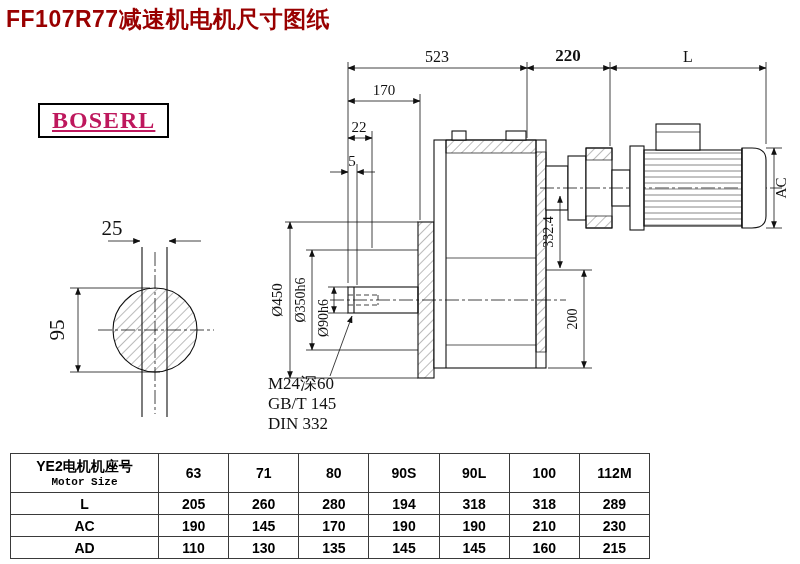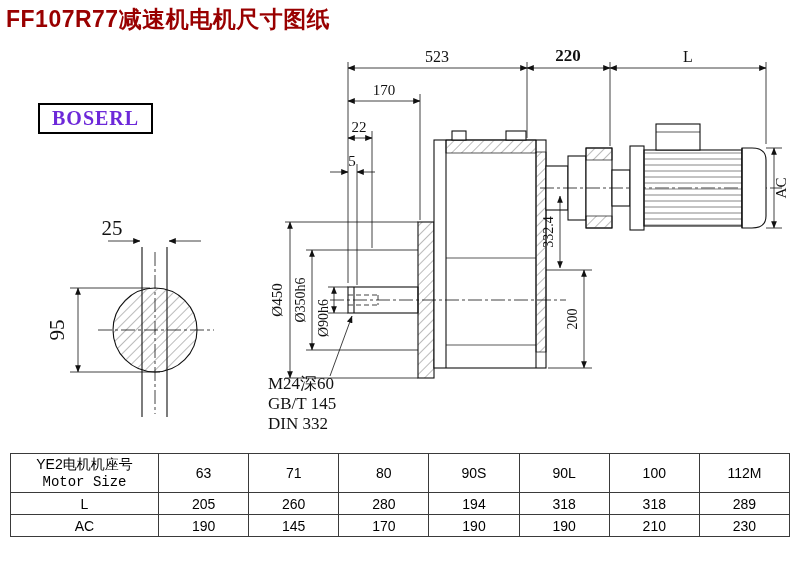--- a/index.html
+++ b/index.html
@@ -16,40 +16,40 @@
     font-size: 23px; font-weight: bold; color: #990000;
     letter-spacing: 0.5px; white-space: nowrap;
   }
 
   .brand-box {
     position: absolute; left: 38px; top: 103px;
     border: 2px solid #000; padding: 2px 12px;
     background: #fff;
   }
   .brand-box span {
-    color: #6d28d9; font-size: 20px; font-weight: bold;
-    font-family: "Liberation Serif", serif; letter-spacing: 1px;
+    color: #be185d; font-size: 24px; font-weight: bold;
+    font-family: "Liberation Serif", serif; letter-spacing: 1px; text-decoration: underline;
   }
 
   svg.drawing { position: absolute; left: 0; top: 0; }
   svg text { font-family: "Liberation Serif", serif; fill: #111; stroke: none; }
   .cl { stroke-dasharray: 14 3 3 3; stroke-width: 0.8; }
   .hid { stroke-dasharray: 5 3; stroke-width: 0.8; }
 
   table.spec {
-    position: absolute; left: 10px; top: 453px; width: 780px;
+    position: absolute; left: 10px; top: 453px; width: 640px;
     border-collapse: collapse; table-layout: fixed;
-    font-size: 14px; color: #000; background: #fff;
+    font-size: 14px; color: #000; background: #fff; font-weight: bold;
   }
   table.spec td {
     border: 1px solid #3a3a3a; text-align: center;
     padding: 0; height: 21px; overflow: hidden;
   }
   table.spec tr.hdr-row td { height: 38px; }
-  .mono { font-family: "Liberation Mono", monospace; font-size: 14px; }
+  .mono { font-family: "Liberation Mono", monospace; font-size: 11px; }
   col.c0 { width: 148px; }
 </style>
 </head>
 <body>
 
 <div class="page">
 
   <div class="page-title">FF107R77减速机电机尺寸图纸</div>
 
   <div class="brand-box">
@@ -221,16 +221,26 @@
       <tr>
         <td>AC</td>
         <td>190</td>
         <td>145</td>
         <td>170</td>
         <td>190</td>
         <td>190</td>
         <td>210</td>
         <td>230</td>
       </tr>
+      <tr>
+        <td>AD</td>
+        <td>110</td>
+        <td>130</td>
+        <td>135</td>
+        <td>145</td>
+        <td>145</td>
+        <td>160</td>
+        <td>215</td>
+      </tr>
     </tbody>
   </table>
 
 </div>
 
 </body></html>

